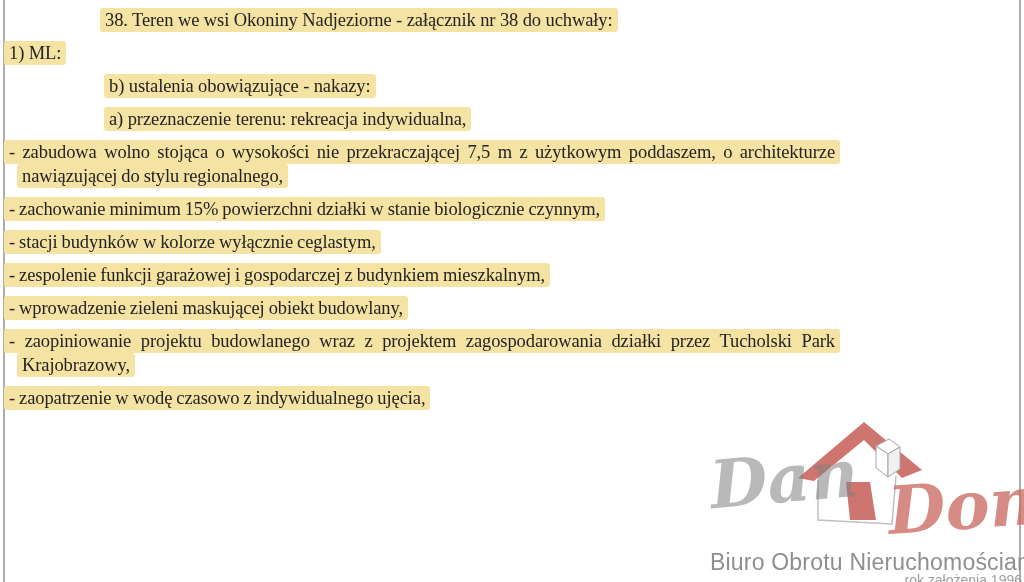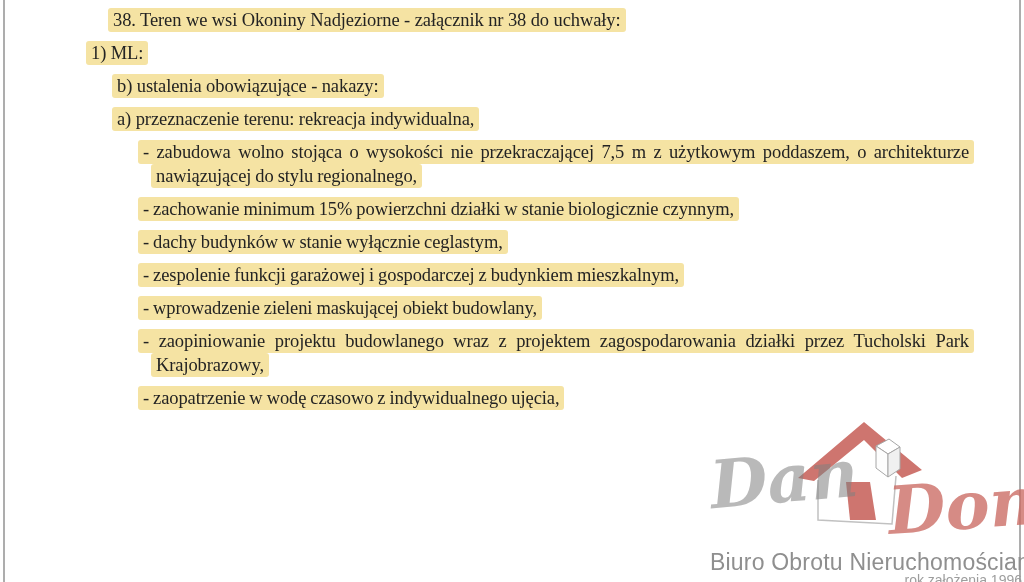--- a/index.html
+++ b/index.html
@@ -12,36 +12,36 @@
     position: relative;
   }
   .edge {
     position: absolute; top: 0; bottom: 0; width: 2px;
     background: var(--edge, #adadad);
   }
   .edge.left  { left: 3px; }
   .edge.right { right: 3px; }
 
   .content {
-    position: absolute; top: 8px; left: 12px; right: 0;
+    position: absolute; top: 8px; left: 4px; right: 0;
     font-size: 18.5px; line-height: 24px; letter-spacing: -0.1px;
   }
   .content p { margin: 0 0 9px 0; }
   .hl {
     background: var(--hl, #f5e3a3);
     padding: 2px 5px;
     border-radius: 3px;
     -webkit-box-decoration-break: clone;
     box-decoration-break: clone;
   }
   .heading { padding-left: 96px; }
-  .section { padding-left: 74px; }
+  .section { }
   .sub     { padding-left: 100px; }
 
-  .rules { margin-left: 126px; width: 836px; }
+  .rules { width: 836px; }
   .rule {
     text-align: justify;
     padding-left: 13px; text-indent: -13px;
     margin: 0 0 8px 0;
     word-spacing: -0.5px;
   }
 
   
   .watermark {
     position: absolute; right: 0; bottom: 0;
@@ -82,21 +82,21 @@
 
   <p class="section"><span class="hl">1) ML:</span></p>
 
   <p class="sub"><span class="hl">b) ustalenia obowiązujące - nakazy:</span></p>
 
   <p class="sub"><span class="hl">a) przeznaczenie terenu: rekreacja indywidualna,</span></p>
 
   <div class="rules">
       <p class="rule"><span class="hl">- zabudowa wolno stojąca o wysokości nie przekraczającej 7,5 m z użytkowym poddaszem, o architekturze nawiązującej do stylu regionalnego,</span></p>
       <p class="rule"><span class="hl">- zachowanie minimum 15% powierzchni działki w stanie biologicznie czynnym,</span></p>
-      <p class="rule"><span class="hl">- dachy budynków w stanie wyłącznie ceglastym,</span></p>
+      <p class="rule"><span class="hl">- stacji budynków w kolorze wyłącznie ceglastym,</span></p>
       <p class="rule"><span class="hl">- zespolenie funkcji garażowej i gospodarczej z budynkiem mieszkalnym,</span></p>
       <p class="rule"><span class="hl">- wprowadzenie zieleni maskującej obiekt budowlany,</span></p>
       <p class="rule"><span class="hl">- zaopiniowanie projektu budowlanego wraz z projektem zagospodarowania działki przez Tucholski Park Krajobrazowy,</span></p>
       <p class="rule"><span class="hl">- zaopatrzenie w wodę czasowo z indywidualnego ujęcia,</span></p>
     </div>
 </div>
 
 <div class="watermark">
   <svg class="house" width="150" height="112" viewBox="0 0 150 112" aria-hidden="true">
     <path d="M30 64 L30 104 L104 108 L108 60" fill="none" stroke="#bcbcbc" stroke-width="1.5"></path>

